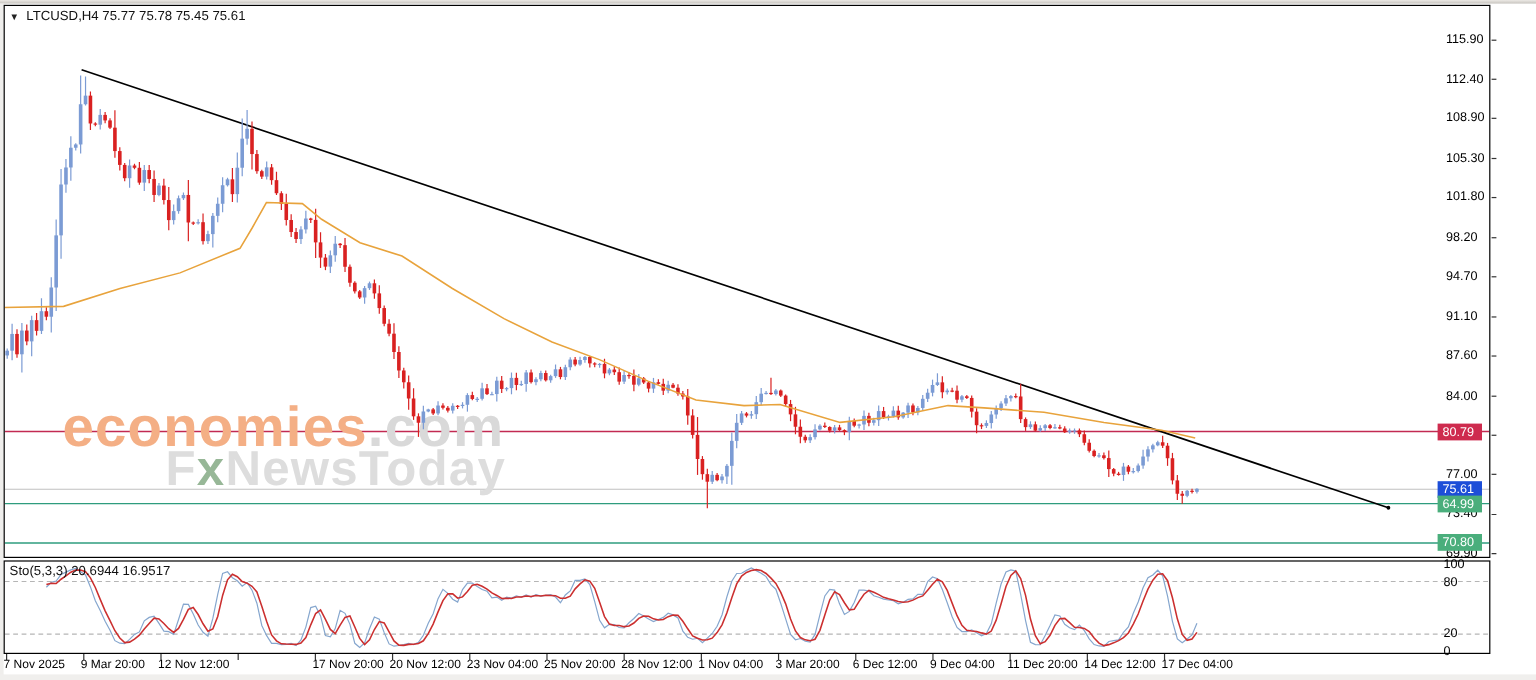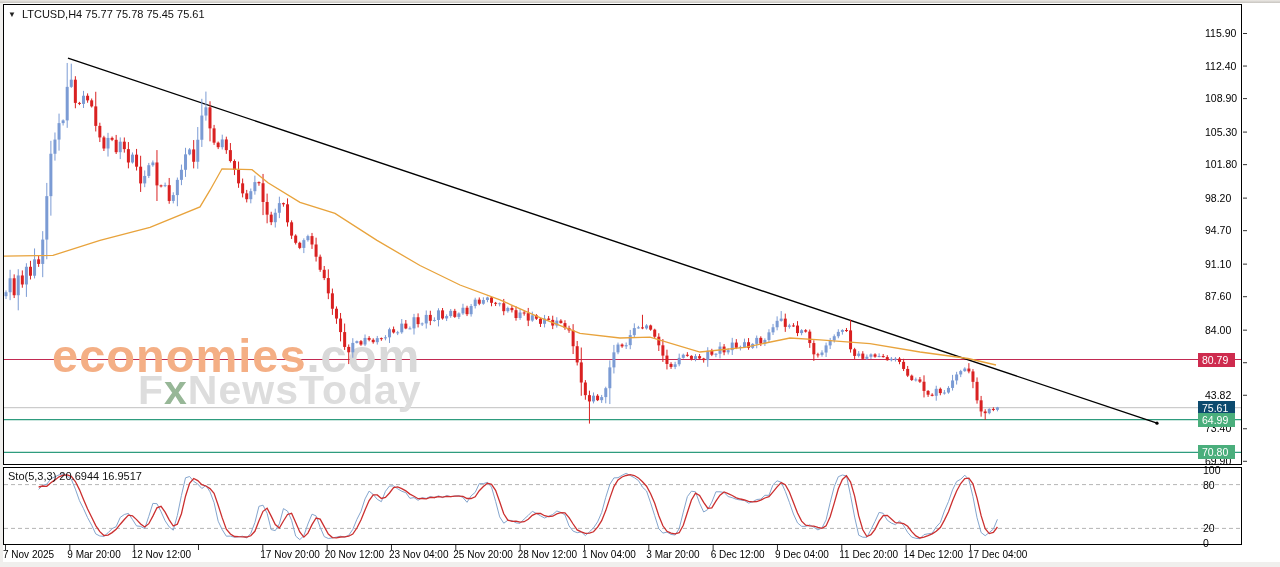--- a/index.html
+++ b/index.html
@@ -602,25 +602,25 @@
     <div class="ytick" style="top: 59.55px;">112.40</div>
     <div class="ytick" style="top: 92.1px;">108.90</div>
     <div class="ytick" style="top: 125.58px;">105.30</div>
     <div class="ytick" style="top: 158.13px;">101.80</div>
     <div class="ytick" style="top: 191.61px;">98.20</div>
     <div class="ytick" style="top: 224.16px;">94.70</div>
     <div class="ytick" style="top: 257.64px;">91.10</div>
     <div class="ytick" style="top: 290.19px;">87.60</div>
     <div class="ytick" style="top: 323.67px;">84.00</div>
     <div class="ytick" style="top: 356.22px;">80.50</div>
-    <div class="ytick" style="top: 388.77px;">43.82</div>
+    <div class="ytick" style="top: 388.77px;">77.00</div>
     <div class="ytick" style="top: 422.25px;">73.40</div>
     <div class="ytick" style="top: 454.8px;">69.90</div>
     <div class="badge" style="top: 352.523px; background: rgb(206, 43, 78);">80.79</div>
-    <div class="badge" style="top: 400.697px; background: #0c4a6e;">75.61</div>
+    <div class="badge" style="top: 400.697px; background: #1d4ed8;">75.61</div>
     <div class="badge" style="top: 412.694px; background: rgb(74, 174, 124);">64.99</div>
     <div class="badge" style="top: 445.43px; background: rgb(74, 174, 124);">70.80</div>
     <div class="stoscale" style="top: 464px;">100</div>
     <div class="stoscale" style="top: 478.6px; text-align: center;">80</div>
     <div class="stoscale" style="top: 522.4px;">20</div>
     <div class="stoscale" style="top: 537px;">0</div>
   </div>
 <div class="abs" id="x-axis">
     <div class="xlab" style="left: 3px;">7 Nov 2025</div>
     <div class="xlab" style="left: 67.33px;">9 Mar 20:00</div>

